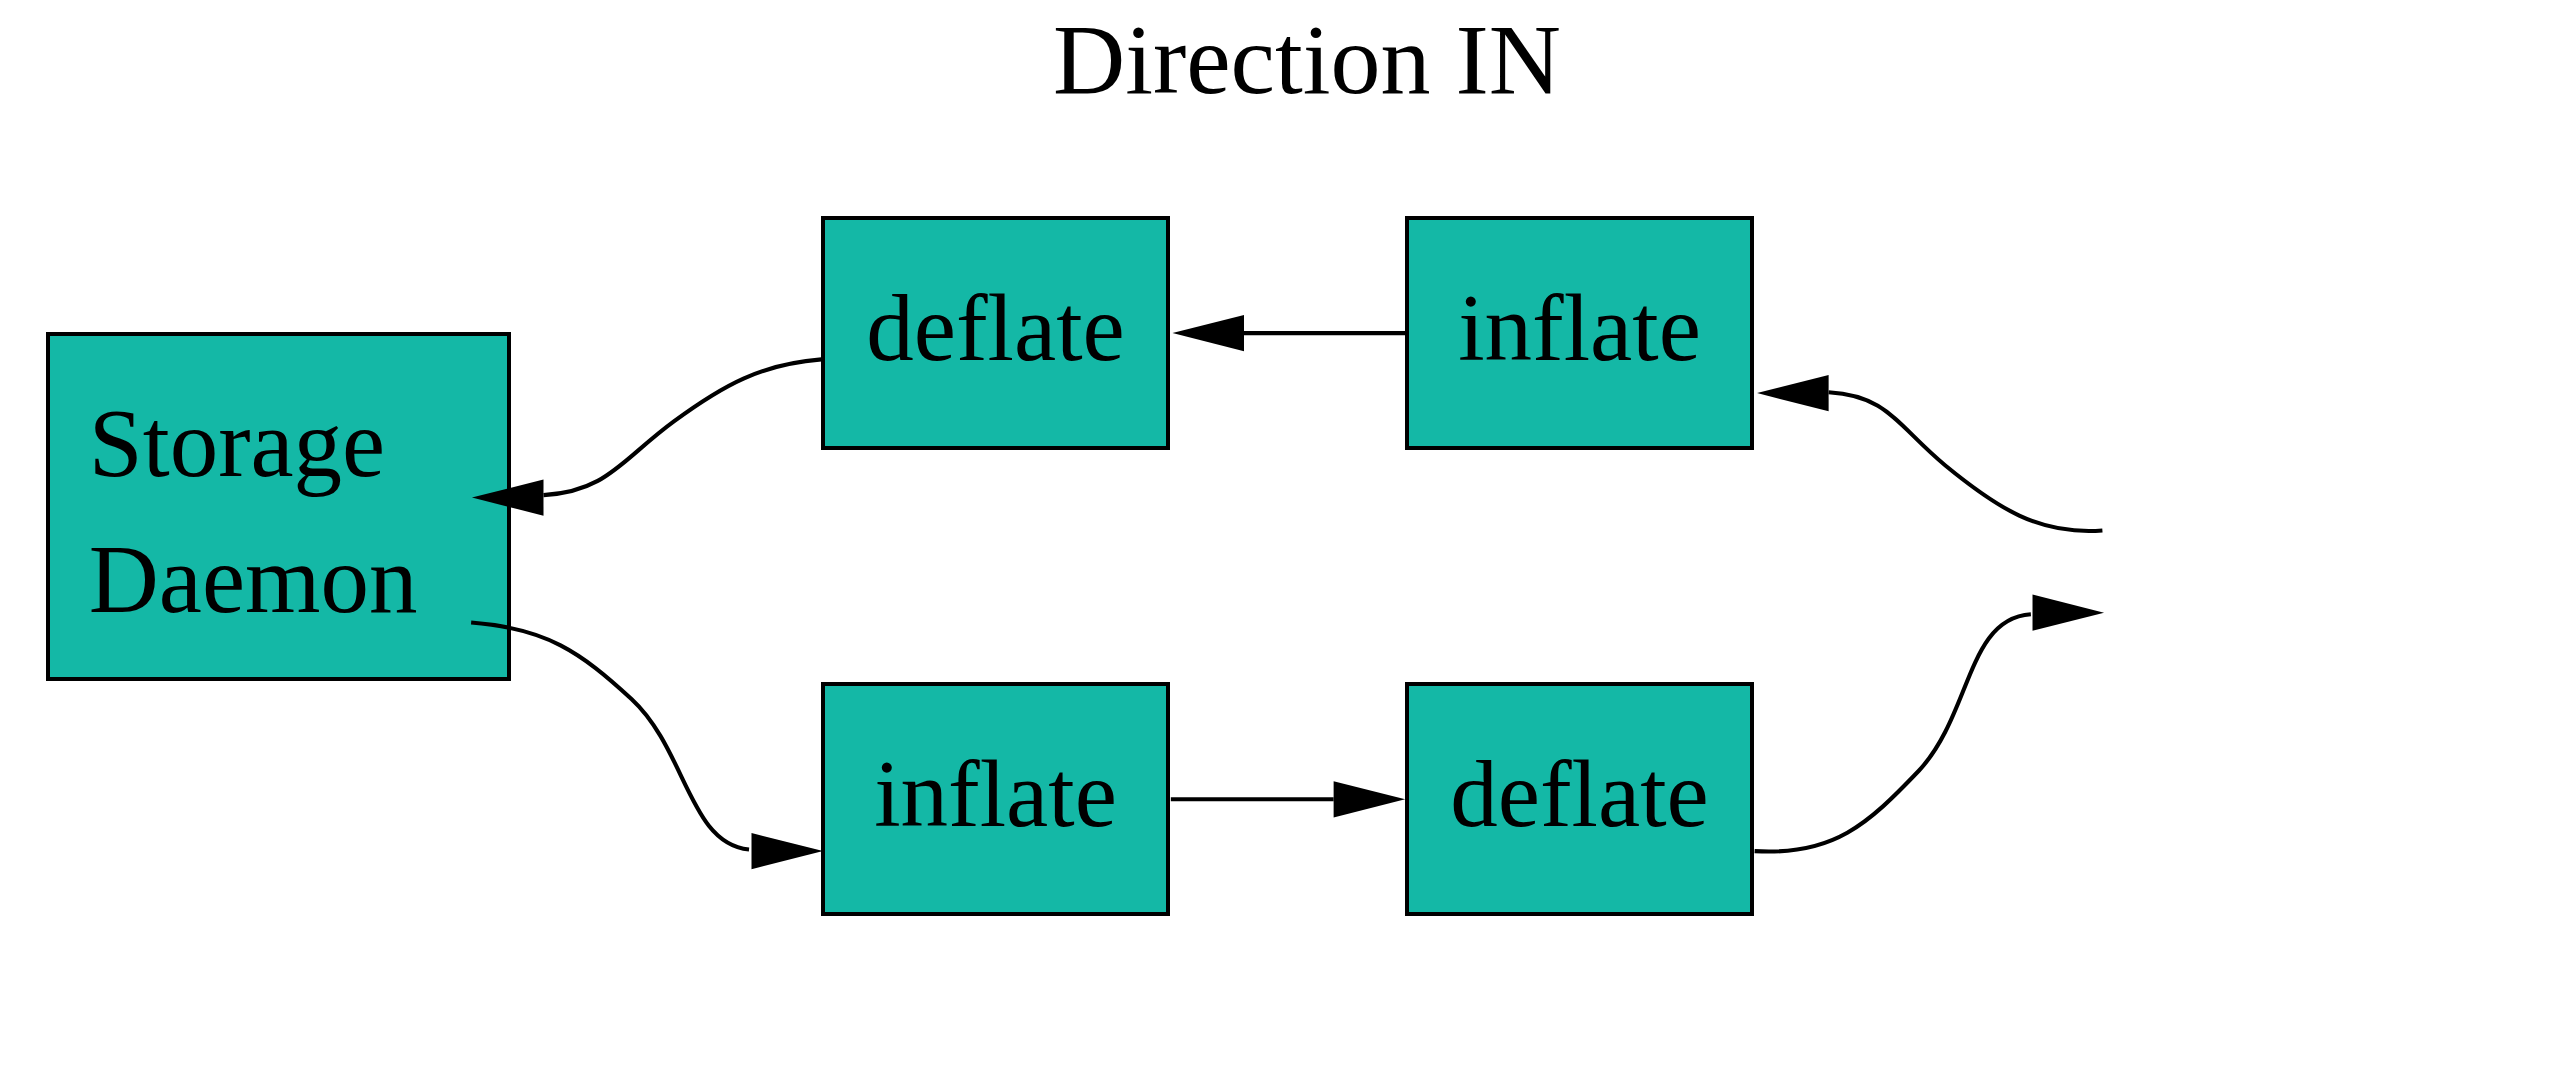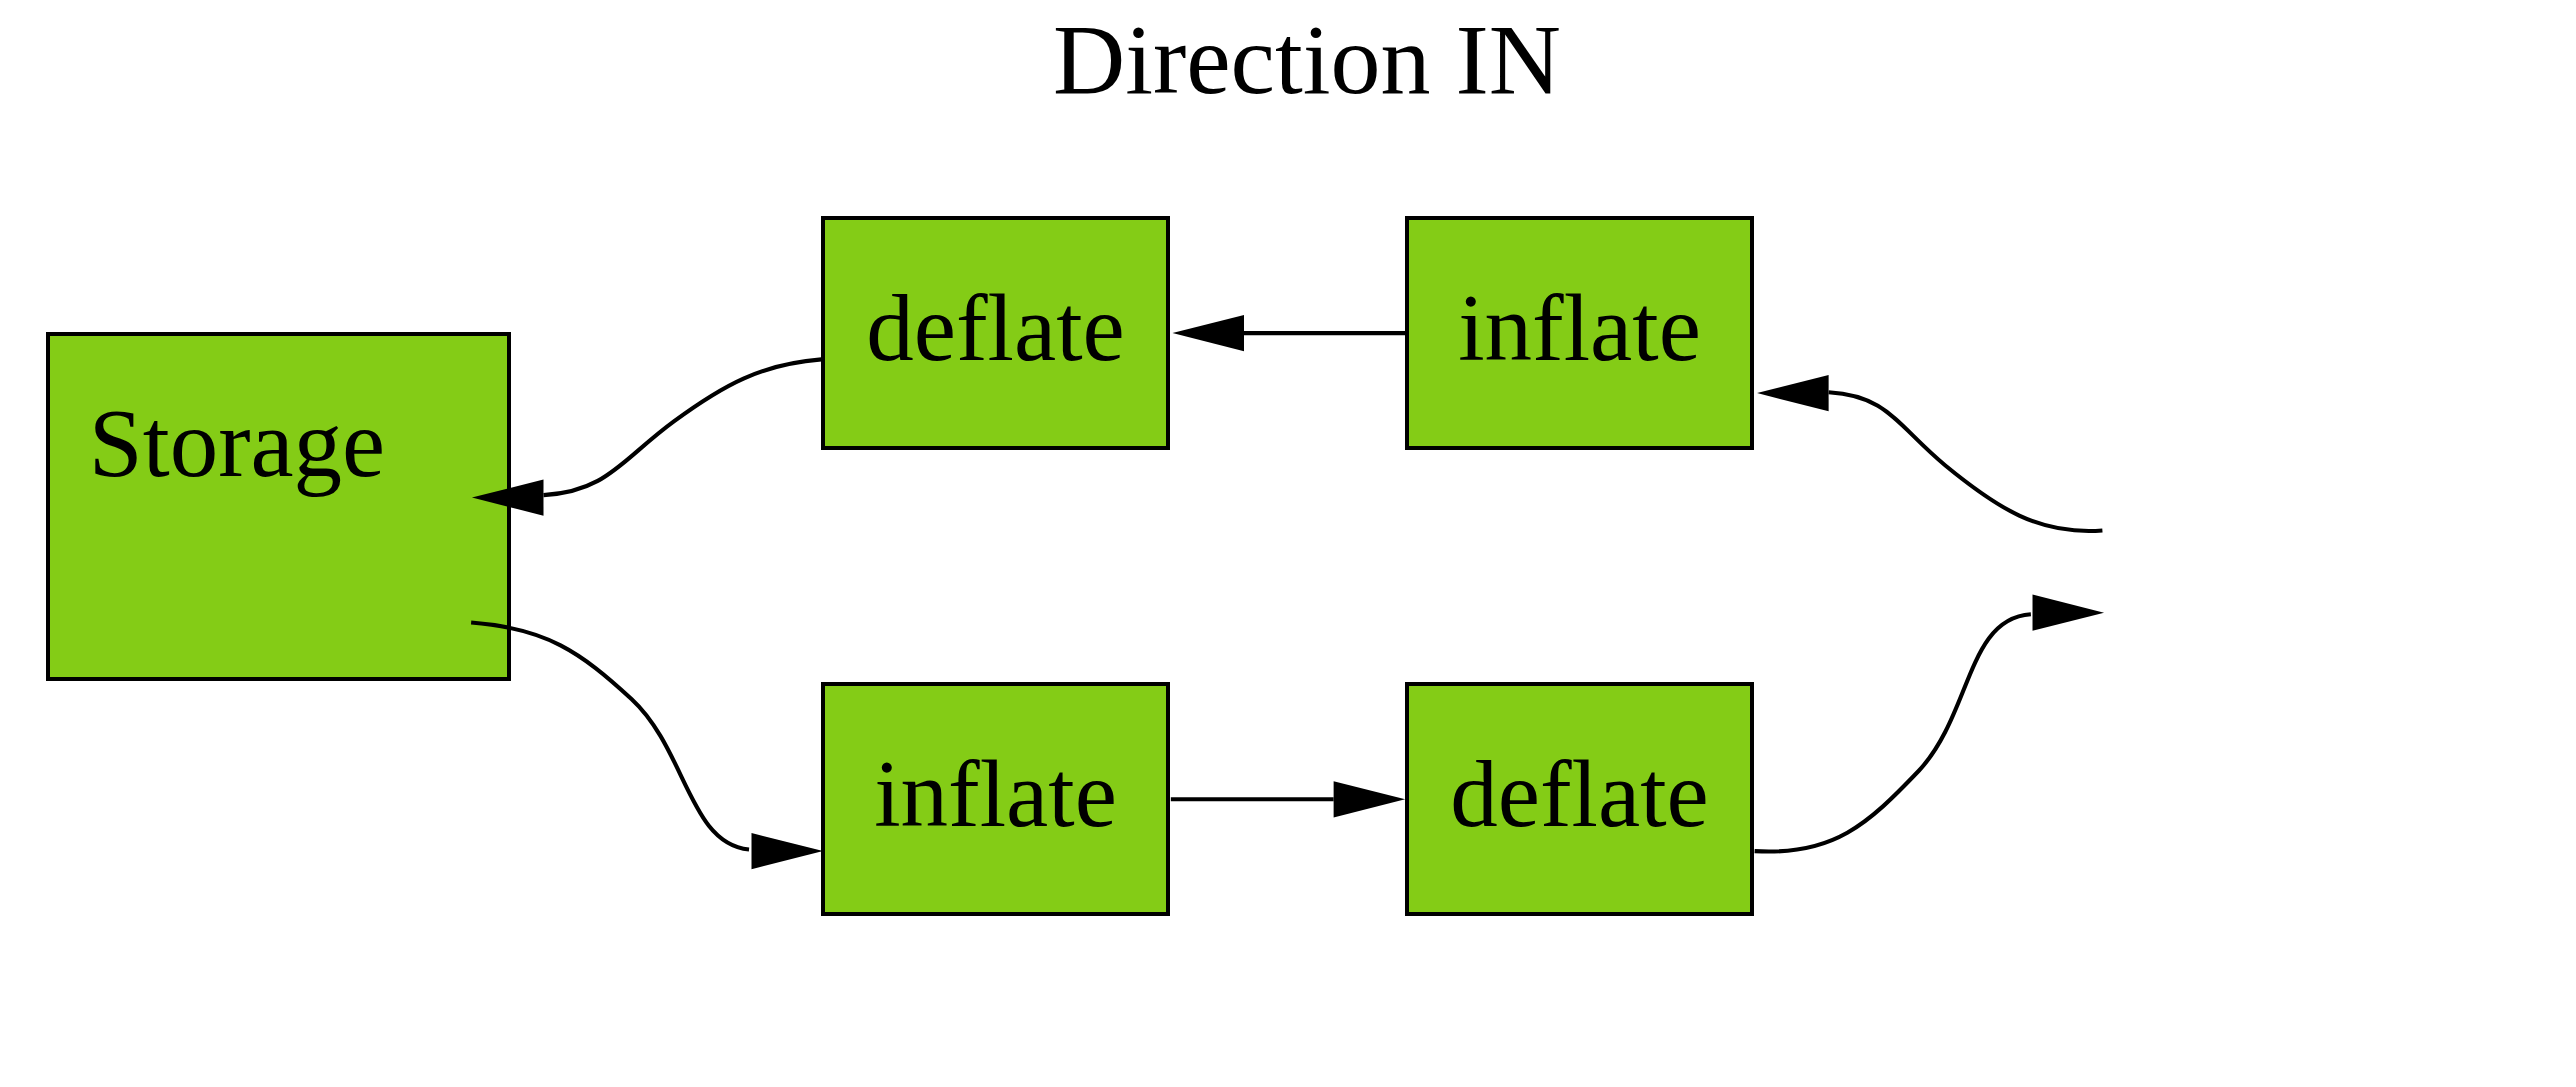--- a/index.html
+++ b/index.html
@@ -30,21 +30,21 @@
     line-height: 1.1;
     text-align: center;
     white-space: nowrap;
   }
   #title-in  { left: 937px; top: 5px;    width: 740px; }
   #title-out { left: 959px; top: 977px; width: 740px; }
   .node {
     position: absolute;
     box-sizing: border-box;
     border: 4.1px solid #000000;
-    background: #84cc16;
+    background: #14b8a6;
     display: flex;
     align-items: center;
     justify-content: center;
     font-size: 95px;
     white-space: nowrap;
   }
   #node-storage {
     left: 5.8px; top: 332px; width: 465px; height: 349px;
     display: block;
     padding: 40px 0 0 39px;
@@ -65,20 +65,21 @@
 </head>
 <body>
 
 <div id="canvas">
 
   <div class="title" id="title-in">Direction IN</div>
 
 
   <div class="node" id="node-storage">
     <div class="storage-line">Storage</div>
+    <div class="storage-line">Daemon</div>
   </div>
 
   <div class="node" id="node-deflate-in">
     <span class="label">deflate</span>
   </div>
 
   <div class="node" id="node-inflate-in">
     <span class="label">inflate</span>
   </div>
 

